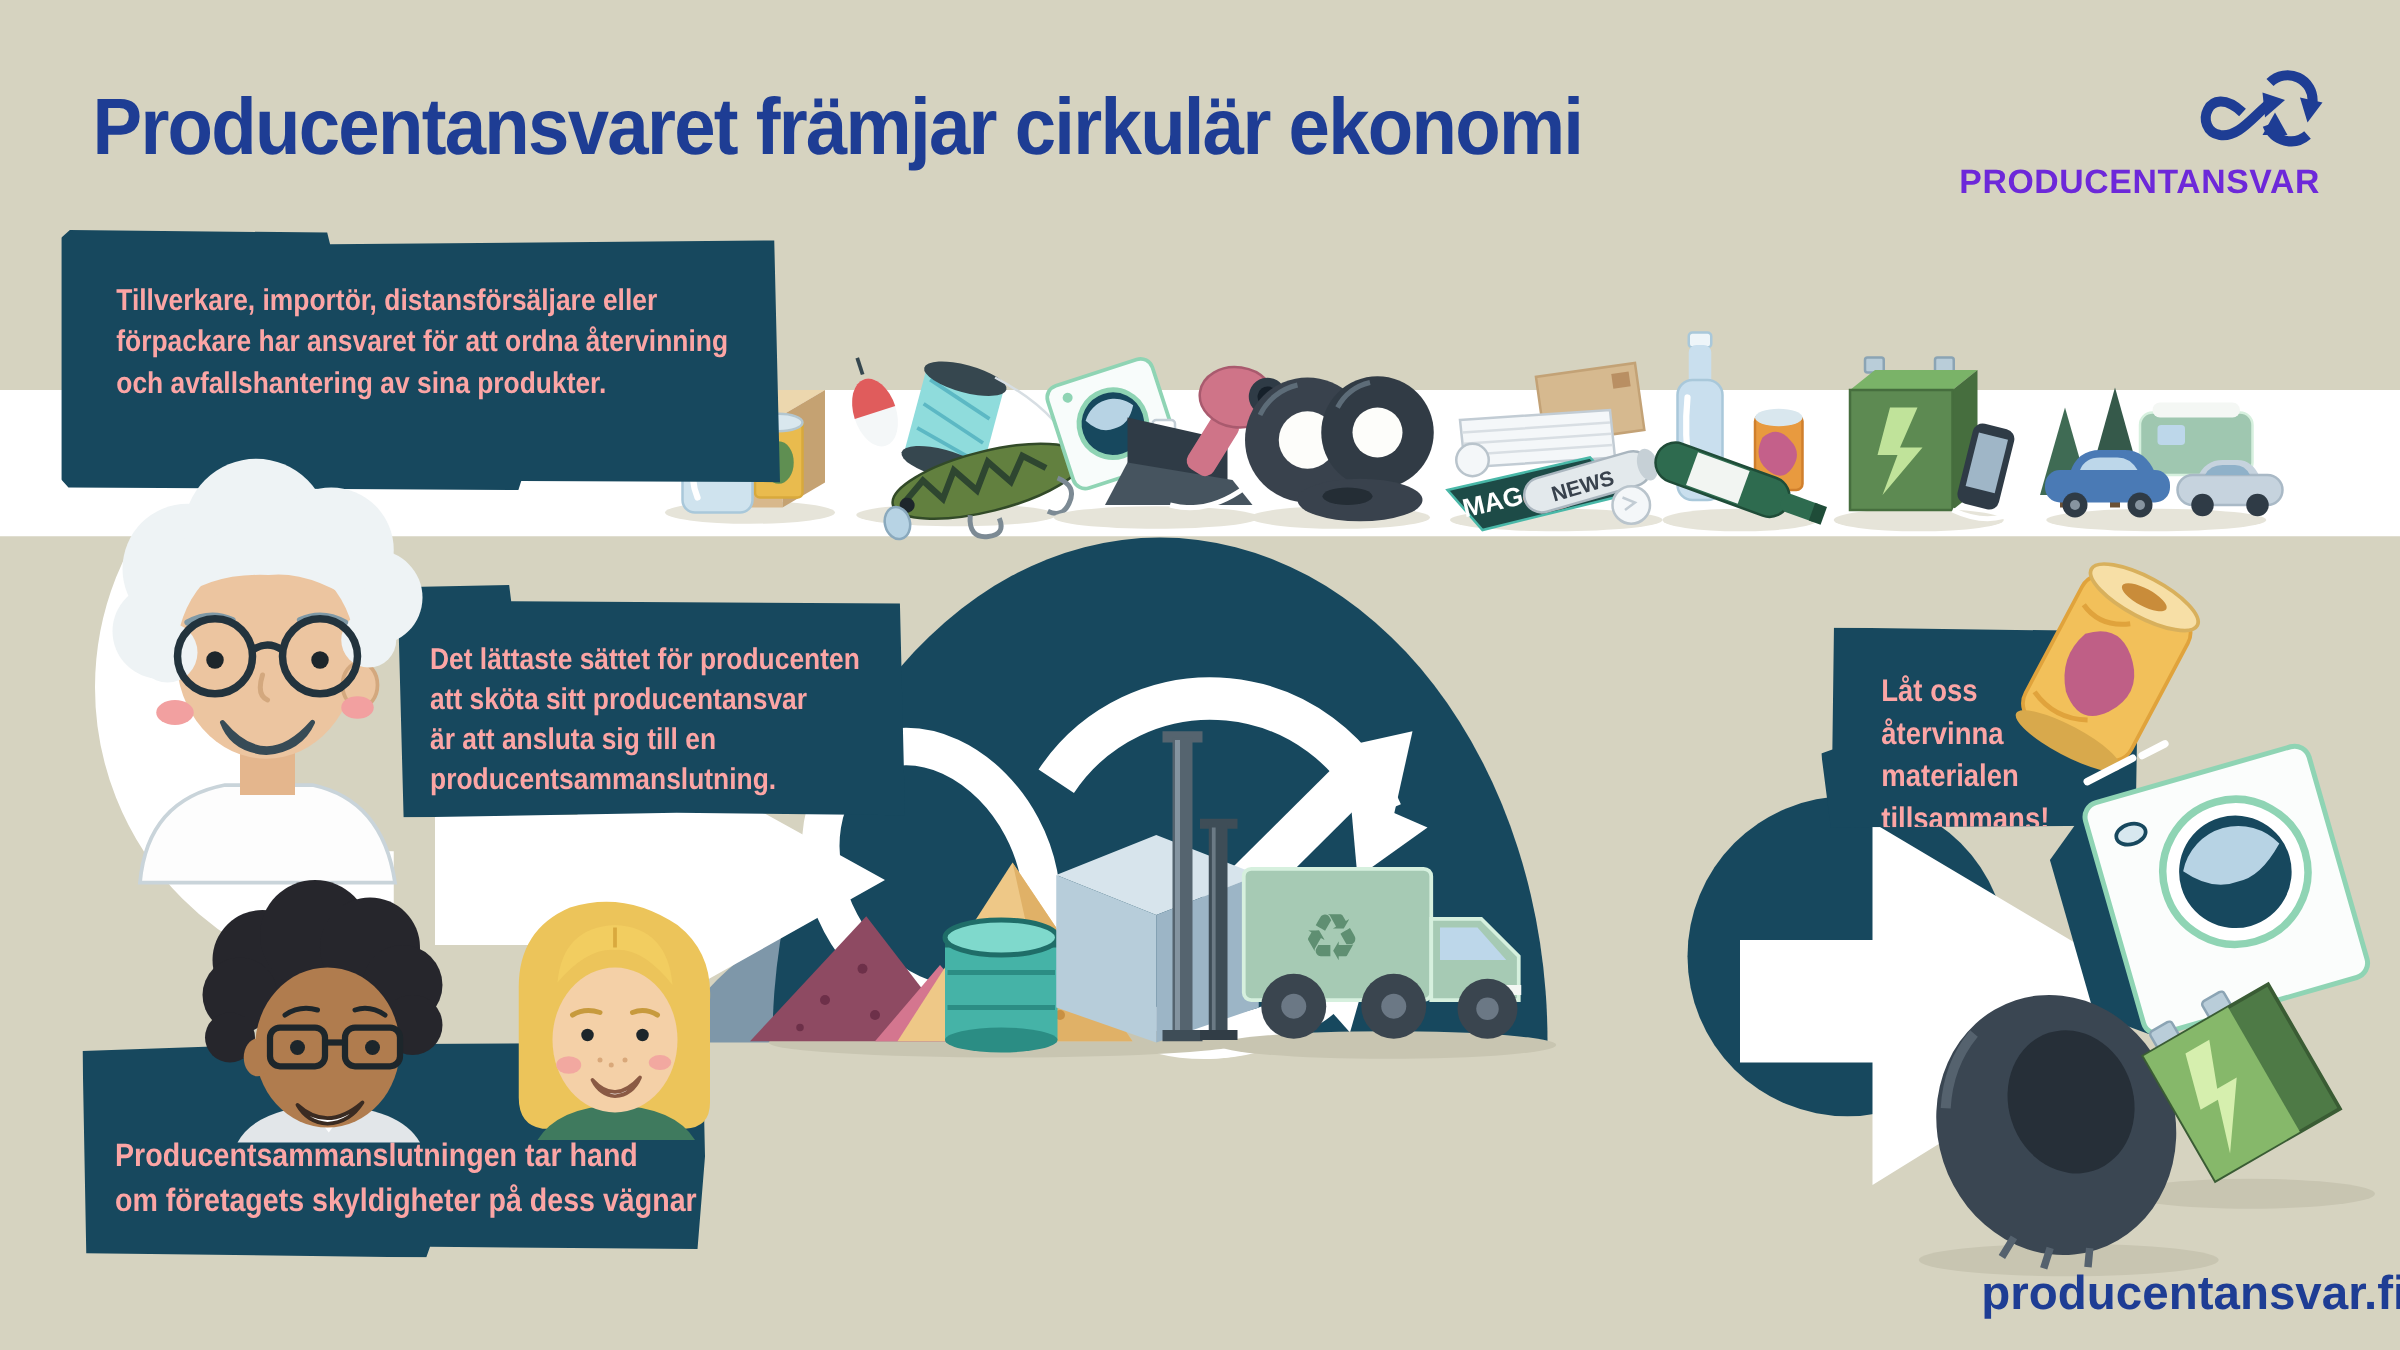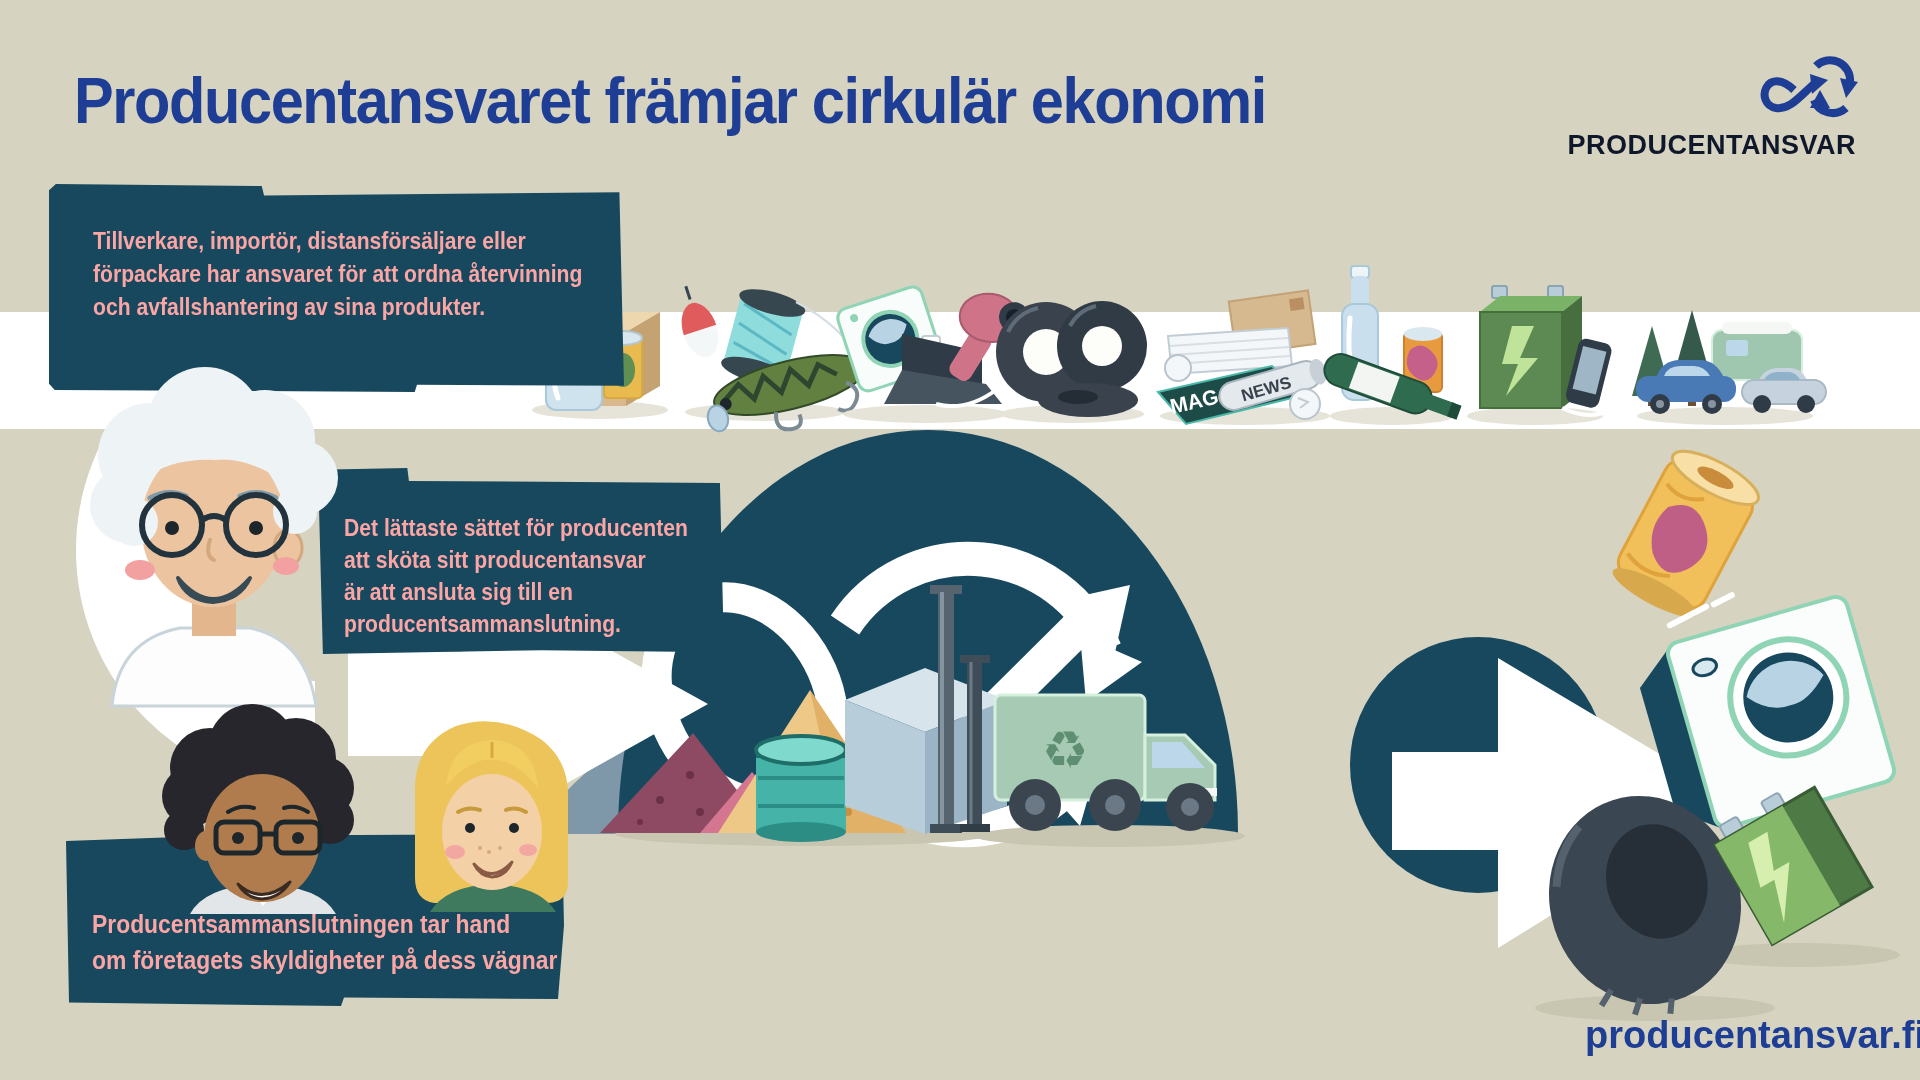--- a/index.html
+++ b/index.html
@@ -3,21 +3,21 @@
 <meta charset="utf-8">
 <style>
   html,body{margin:0;padding:0;background:#8a8878;}
   .stage{position:relative;width:1920px;height:1080px;overflow:hidden;
          background:#d6d3c0;font-family:"Liberation Sans",sans-serif;}
   svg.layer{position:absolute;left:0;top:0;width:1920px;height:1080px;pointer-events:none;}
   .title{position:absolute;left:74px;top:64px;font-size:64px;font-weight:bold;
          color:#1e3d94;letter-spacing:-1.5px;transform:scaleX(.93);transform-origin:left top;
          white-space:nowrap;z-index:4;}
   .logo-word{position:absolute;right:64px;top:130px;font-size:27px;font-weight:bold;
-         color:#0f172a;letter-spacing:.5px;z-index:4;white-space:nowrap;}
+         color:#6d28d9;letter-spacing:.5px;z-index:4;white-space:nowrap;}
   .logo-icon{position:absolute;left:1752px;top:52px;width:110px;height:76px;z-index:4;}
   .panel{position:absolute;background:#17485e;color:#fca5a5;z-index:3;}
   .panel .ln{white-space:nowrap;font-weight:bold;transform:scaleX(.88);transform-origin:left top;}
   .p1{left:49px;top:184px;width:575px;height:208px;padding:40px 0 0 44px;box-sizing:border-box;
       clip-path:polygon(0 3%,1.2% 0,37% 1%,37.4% 5.5%,99.2% 4%,100% 97%,64% 96.5%,63.6% 100%,1% 99%,0 96%);}
   .p1 .ln{font-size:24px;line-height:33px;}
   .p2{left:318px;top:468px;width:406px;height:186px;padding:44px 0 0 26px;box-sizing:border-box;
       clip-path:polygon(0 1%,22% 0,22.4% 7%,99% 8%,100% 99%,55% 98%,1.2% 100%);}
   .p2 .ln{font-size:24px;line-height:32px;}
   .p3{left:1457px;top:502px;width:254px;height:160px;padding:34px 0 0 48px;box-sizing:border-box;
@@ -303,20 +303,26 @@
   </div>
 
   <div class="panel p2">
     <div class="ln">Det lättaste sättet för producenten</div>
     <div class="ln">att sköta sitt producentansvar</div>
     <div class="ln">är att ansluta sig till en</div>
     <div class="ln">producentsammanslutning.</div>
   </div>
 
 
+  <div class="panel p3">
+    <div class="ln">Låt oss</div>
+    <div class="ln">återvinna</div>
+    <div class="ln">materialen</div>
+    <div class="ln">tillsammans!</div>
+  </div>
 
   <div class="panel p4">
     <div class="ln">Producentsammanslutningen tar hand</div>
     <div class="ln">om företagets skyldigheter på dess vägnar</div>
   </div>
 
   <div class="url">producentansvar.fi</div>
 
   <svg class="layer fg" viewBox="0 0 1920 1080">
 

